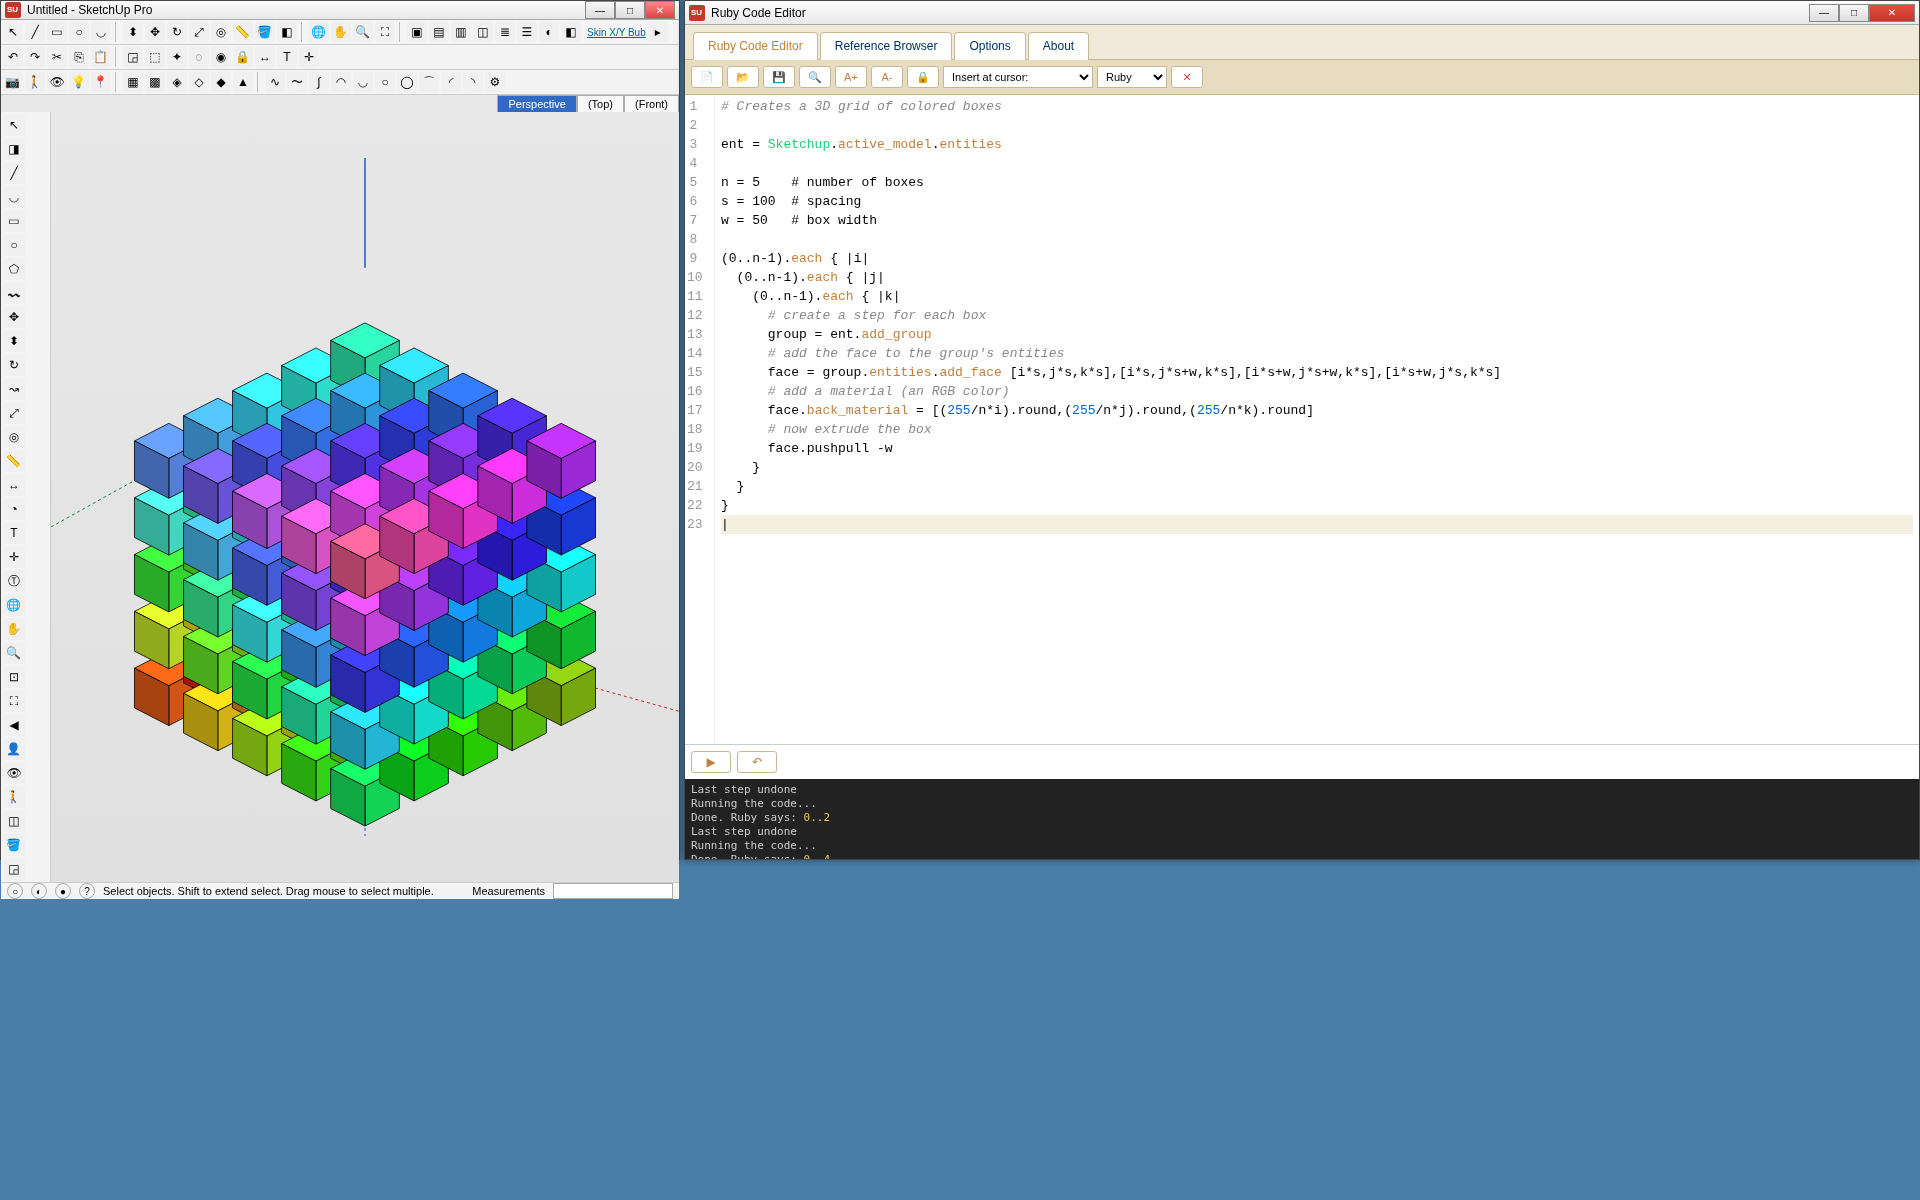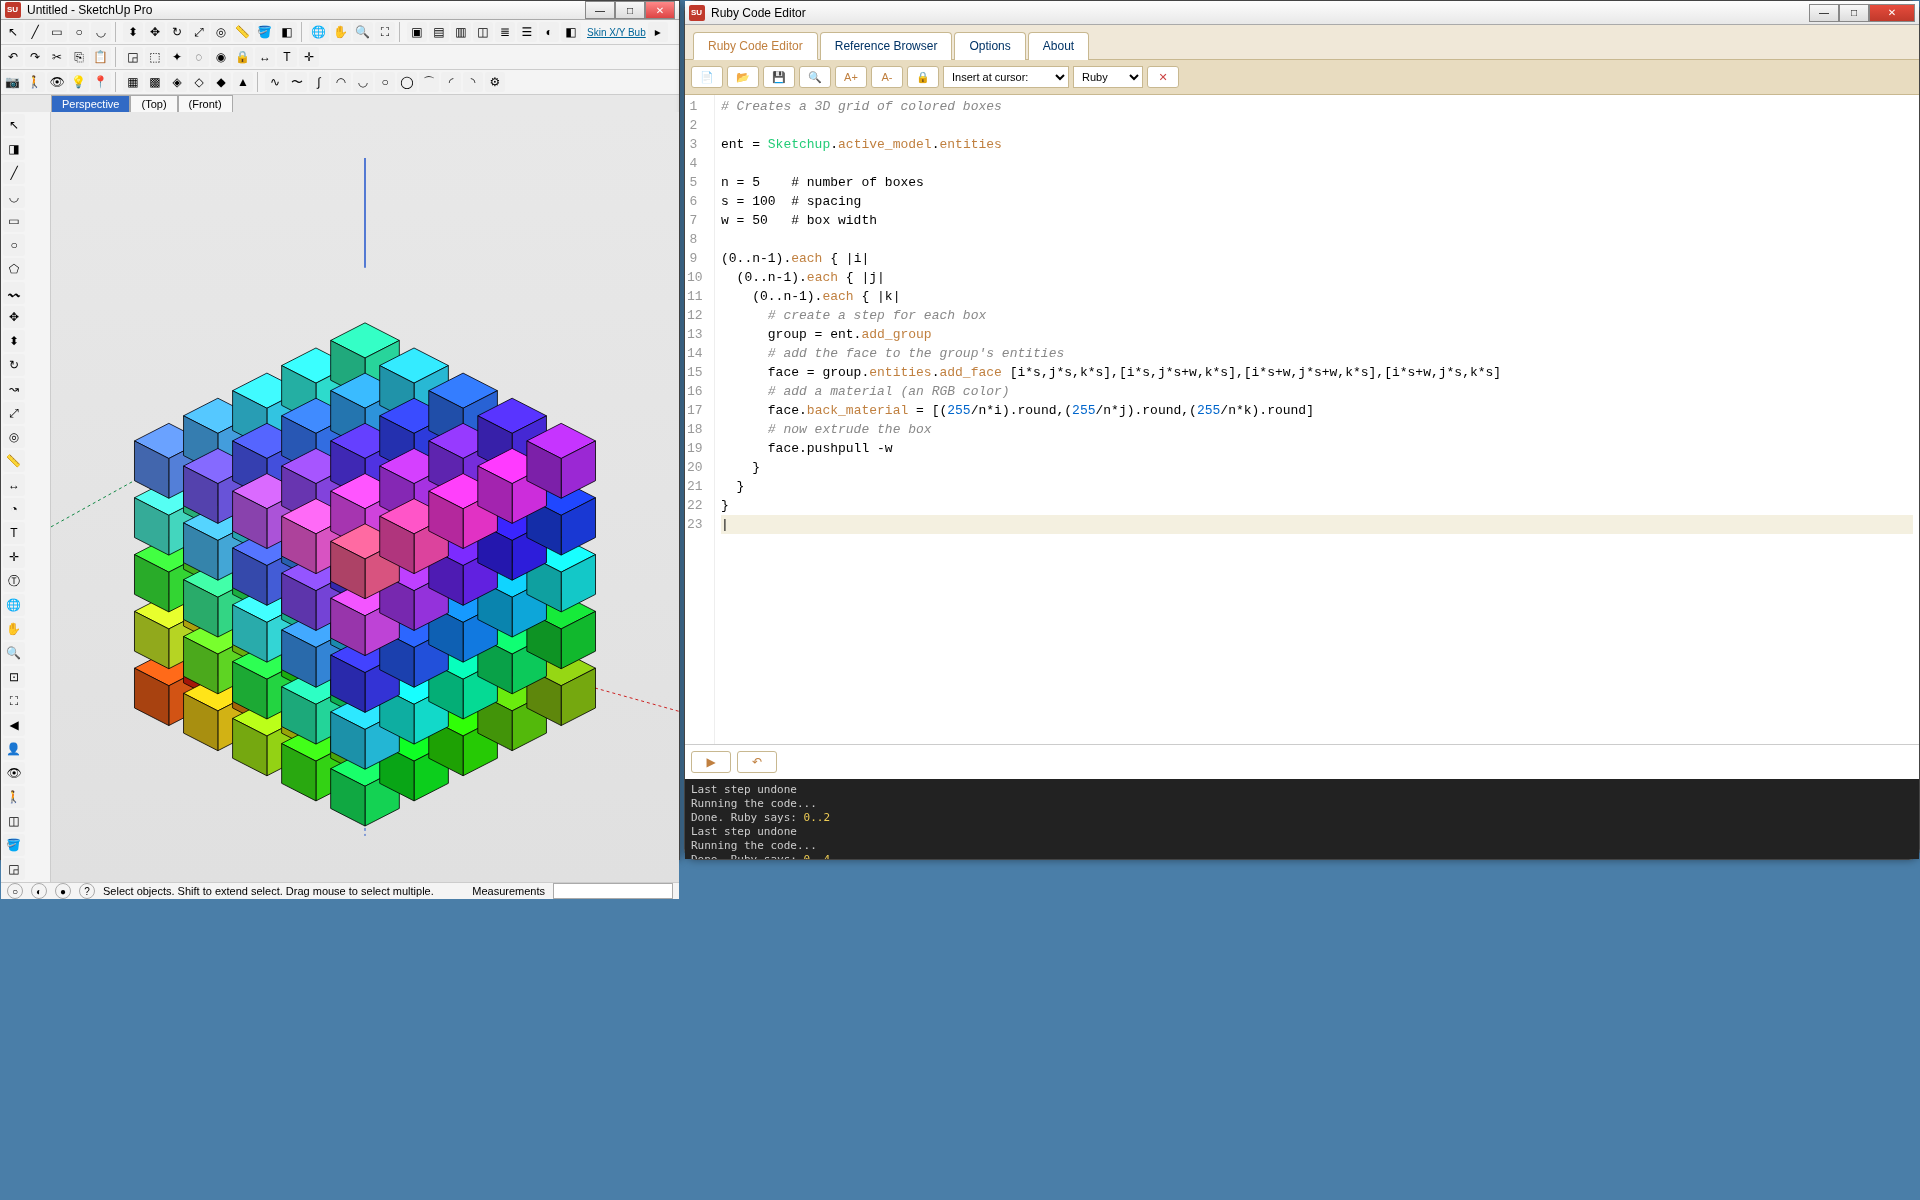--- a/index.html
+++ b/index.html
@@ -1,20 +1,20 @@
 <!DOCTYPE html>
 <html><head>
 <meta charset="utf-8">
 <style>
 * { box-sizing: border-box; margin: 0; padding: 0; }
 body { font-family: "Segoe UI", Tahoma, sans-serif; font-size: 12px; background: #4a7ea8; width: 1920px; height: 1200px; overflow: hidden; position: relative; }
 .desktop { display: flex; width: 100%; height: 100%; gap: 4px; }
 .window { background: #fff; border: 1px solid #444; display: flex; flex-direction: column; box-shadow: 0 0 8px rgba(0,0,0,0.4); }
 .window.sketchup { width: 680px; height: 860px; }
-.window.ruby { flex: 1; height: 860px; border-radius: 11px; }
+.window.ruby { flex: 1; height: 860px; }
 
 .titlebar { height: 24px; background: linear-gradient(#fdfdfd,#e8e8e8); display: flex; align-items: center; padding: 0 4px; border-bottom: 1px solid #aaa; font-size: 12px; }
 .titlebar .icon { width: 16px; height: 16px; background: #c0392b; border-radius: 2px; margin-right: 6px; position: relative; }
 .titlebar .icon::after { content:"SU"; color:#fff; font-size:8px; font-weight:bold; position:absolute; top:3px; left:2px;}
 .titlebar .title { flex: 1; }
 .win-controls { display: flex; gap: 0; }
 .win-btn { width: 30px; height: 18px; border:1px solid #888; background: linear-gradient(#f8f8f8,#ddd); display:flex; align-items:center; justify-content:center; font-size:10px; }
 .win-btn.close { background: linear-gradient(#f88,#d44); color:#fff; }
 .ruby .win-btn.close { background: linear-gradient(#e74c3c,#c0392b); width:46px; }
 .ruby .win-btn { width: 30px; }
@@ -22,21 +22,21 @@
 .menubar { height: 22px; display:flex; align-items:center; gap: 2px; padding: 0 6px; background:#f4f4f4; border-bottom:1px solid #ccc; font-size:12px;}
 .menubar span { padding: 2px 8px; cursor:default;}
 
 .toolbar { background:#f4f4f4; border-bottom:1px solid #ccc; padding:2px; display:flex; flex-wrap:wrap; gap:2px; align-items:center;}
 .tool { width:20px; height:20px; border:1px solid transparent; display:inline-flex; align-items:center; justify-content:center; font-size:12px; background:#f0f0f0; border-radius:2px;}
 .tool-sep { width:4px; height:20px; border-left:1px solid #bbb; margin:0 2px;}
 
 .viewport-area { flex:1; display:flex; background:#e8e8e8;}
 .left-tools { width:50px; background:#f4f4f4; border-right:1px solid #ccc; display:flex; flex-direction:column; flex-wrap:wrap; padding:2px; gap:2px;}
 .left-tools .tool { width:22px; height:22px;}
-.view-tabs { height:20px; background:#e8e8e8; display:flex; padding-left:50px;}
+.view-tabs { height:20px; background:#e8e8e8; display:flex; padding-left:50px;justify-content:flex-end;}
 .view-tab { padding:2px 10px; font-size:11px; border:1px solid #aaa; background:#f8f8f8; border-bottom:none;}
 .view-tab.active { background:#316ac5; color:#fff;}
 .viewport { flex:1; background:linear-gradient(#e8e8e8,#e0e0e0); position:relative; overflow:hidden;}
 .viewport svg { width:100%; height:100%;}
 
 .statusbar { height:22px; background:#f4f4f4; border-top:1px solid #ccc; display:flex; align-items:center; padding:0 6px; font-size:11px; gap:8px;}
 .status-icon { width:16px; height:16px; border:1px solid #aaa; border-radius:50%; display:inline-flex; align-items:center; justify-content:center; font-size:10px;}
 
 
 .tabs { display:flex; background:#f0e8d8; border-bottom:1px solid #c8b890; padding-top:6px; padding-left:8px; gap:2px;}
@@ -605,21 +605,21 @@
     <div class="tab">About</div>
   </div>
   <div class="rtoolbar">
     <div class="rtool">📄</div>
     <div class="rtool">📂</div>
     <div class="rtool">💾</div>
     <div class="rtool">🔍</div>
     <div class="rtool">A+</div>
     <div class="rtool">A-</div>
     <div class="rtool">🔒</div>
-    <select class="rsel" style="width:126px">
+    <select class="rsel" style="width:150px">
       <option>Insert at cursor:</option>
     </select>
     <select class="rsel" style="width:70px">
       <option>Ruby</option>
     </select>
     <div class="rtool" style="color:#c44">✕</div>
   </div>
   <div class="code-area">
     <div class="gutter">1
 2

